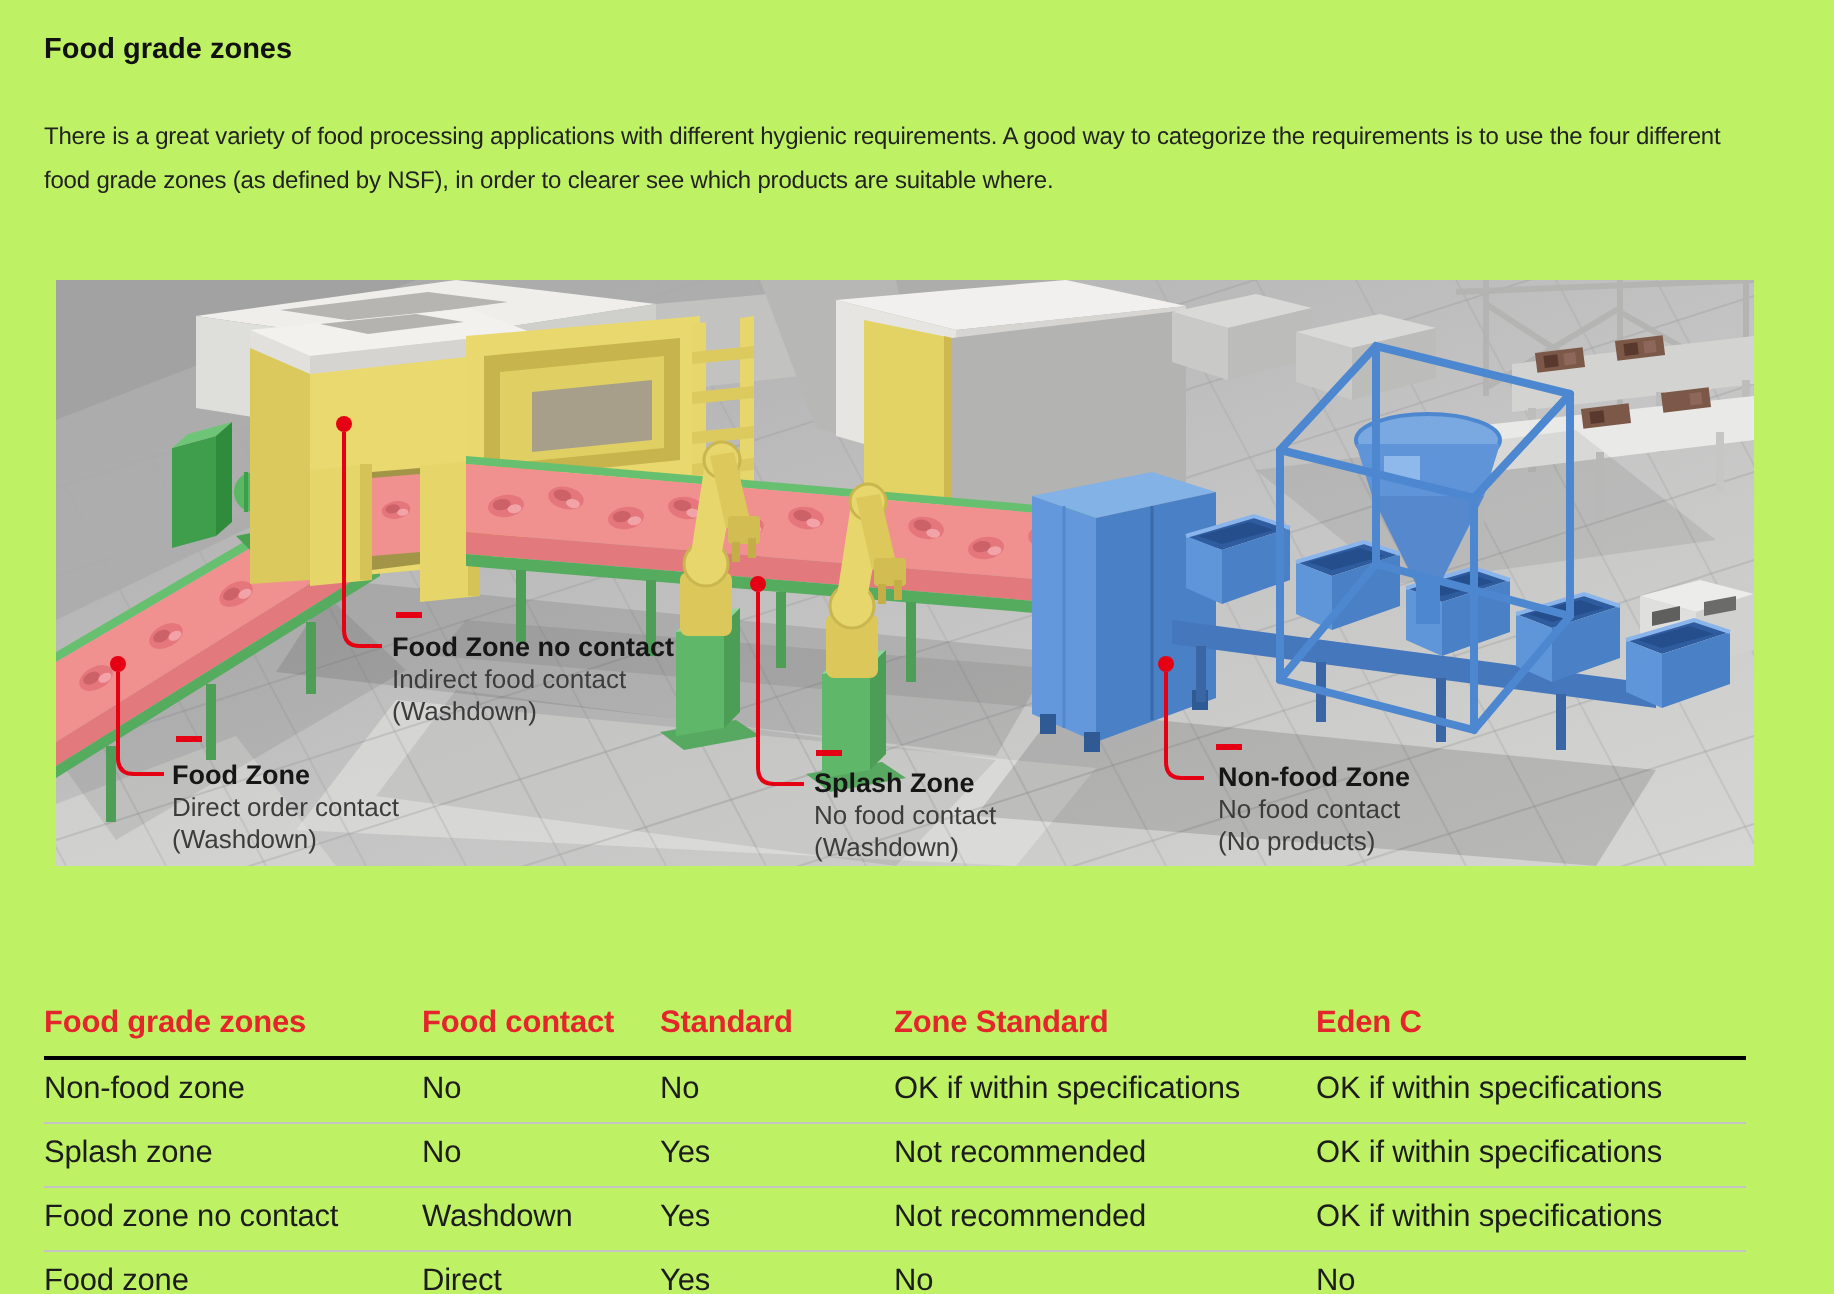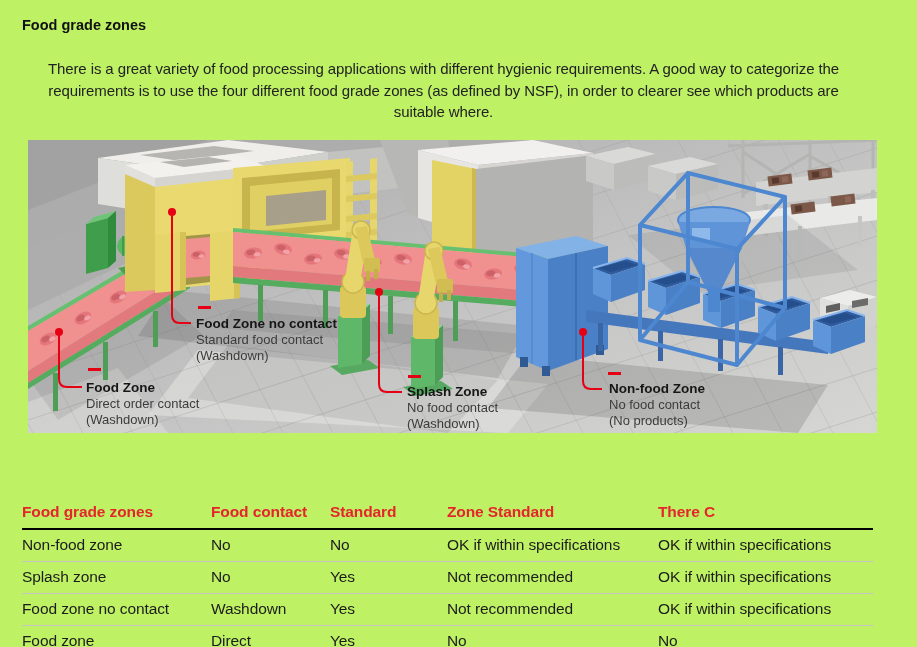--- a/index.html
+++ b/index.html
@@ -1,20 +1,20 @@
 <!DOCTYPE html>
 <html><head>
 <meta charset="utf-8">
 <style>
   html,body{margin:0;padding:0;background:#fff;}
   .page{position:relative;width:917px;height:647px;background:#bef264;overflow:hidden;
         font-family:Liberation Sans, sans-serif;color:#1f1f1f;}
   .page-title{position:absolute;left:22px;top:17px;font-size:14.5px;font-weight:700;color:#111;margin:0;}
-  .intro{position:absolute;left:22px;top:58px;width:843px;font-size:15px;line-height:21.5px;
-         letter-spacing:-0.1px;color:#222;margin:0;text-align:center;}
+  .intro{position:absolute;left:22px;top:58px;width:843px;font-size:12px;line-height:21.5px;
+         letter-spacing:-0.1px;color:#222;margin:0;}
   .figure{position:absolute;left:28px;top:140px;width:849px;height:293px;}
   .figure svg{position:absolute;left:0;top:0;}
   .callout-label{position:absolute;font-size:13px;line-height:16px;color:#3c3c3c;white-space:nowrap;}
   .callout-label b{display:block;font-size:13.5px;font-weight:700;color:#161616;}
   table.zones{position:absolute;left:22px;top:503px;width:851px;border-collapse:collapse;table-layout:fixed;}
   table.zones th{font-size:15.5px;font-weight:700;color:#e4262c;text-align:left;vertical-align:bottom;
                  padding:0 0 7px 0;border-bottom:2px solid #000;letter-spacing:-0.1px;}
   table.zones td{font-size:15.5px;color:#1c1c1c;padding:6px 0 7px 0;border-bottom:1px solid #c4c4c4;
                  letter-spacing:-0.1px;}
   table.zones tbody tr:last-child td{border-bottom:none;}
@@ -273,21 +273,21 @@
       </g>
     </svg>
 
     <div class="callout-label" style="left:58px;top:240px">
       <b>Food Zone</b>
       <span>Direct order contact</span><br>
       <span>(Washdown)</span>
     </div>
     <div class="callout-label" style="left:168px;top:176px">
       <b>Food Zone no contact</b>
-      <span>Standard food contact</span><br>
+      <span>Indirect food contact</span><br>
       <span>(Washdown)</span>
     </div>
     <div class="callout-label" style="left:379px;top:244px">
       <b>Splash Zone</b>
       <span>No food contact</span><br>
       <span>(Washdown)</span>
     </div>
     <div class="callout-label" style="left:581px;top:241px">
       <b>Non-food Zone</b>
       <span>No food contact</span><br>
@@ -302,21 +302,21 @@
         <col style="width:117px">
         <col style="width:211px">
         <col style="width:215px">
       </colgroup>
     <thead>
       <tr>
         <th>Food grade zones</th>
         <th>Food contact</th>
         <th>Standard</th>
         <th>Zone Standard</th>
-        <th>There C</th>
+        <th>Eden C</th>
       </tr>
     </thead>
     <tbody>
       <tr>
         <td>Non-food zone</td>
         <td>No</td>
         <td>No</td>
         <td>OK if within specifications</td>
         <td>OK if within specifications</td>
       </tr>

